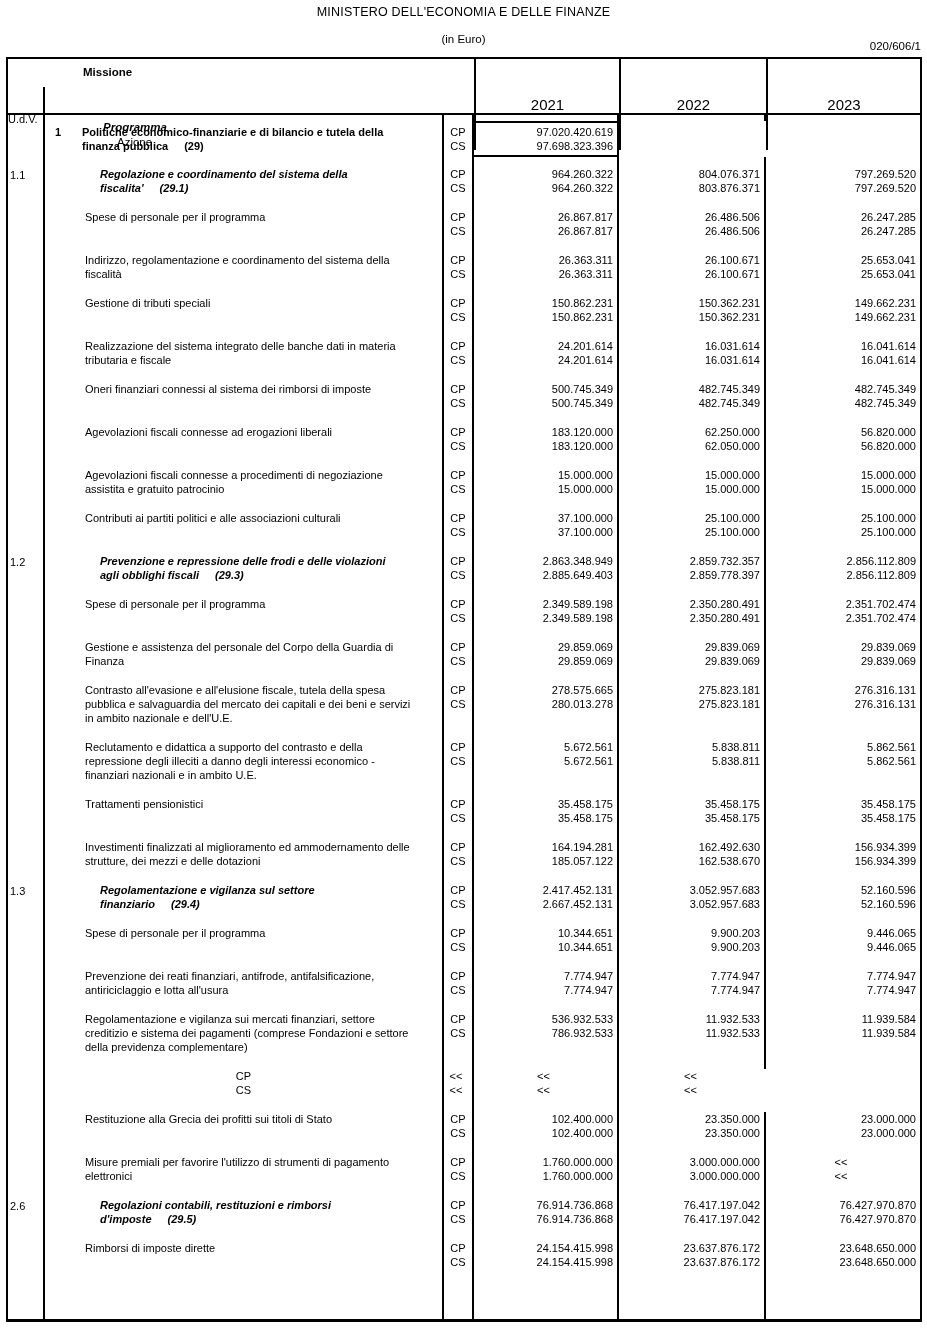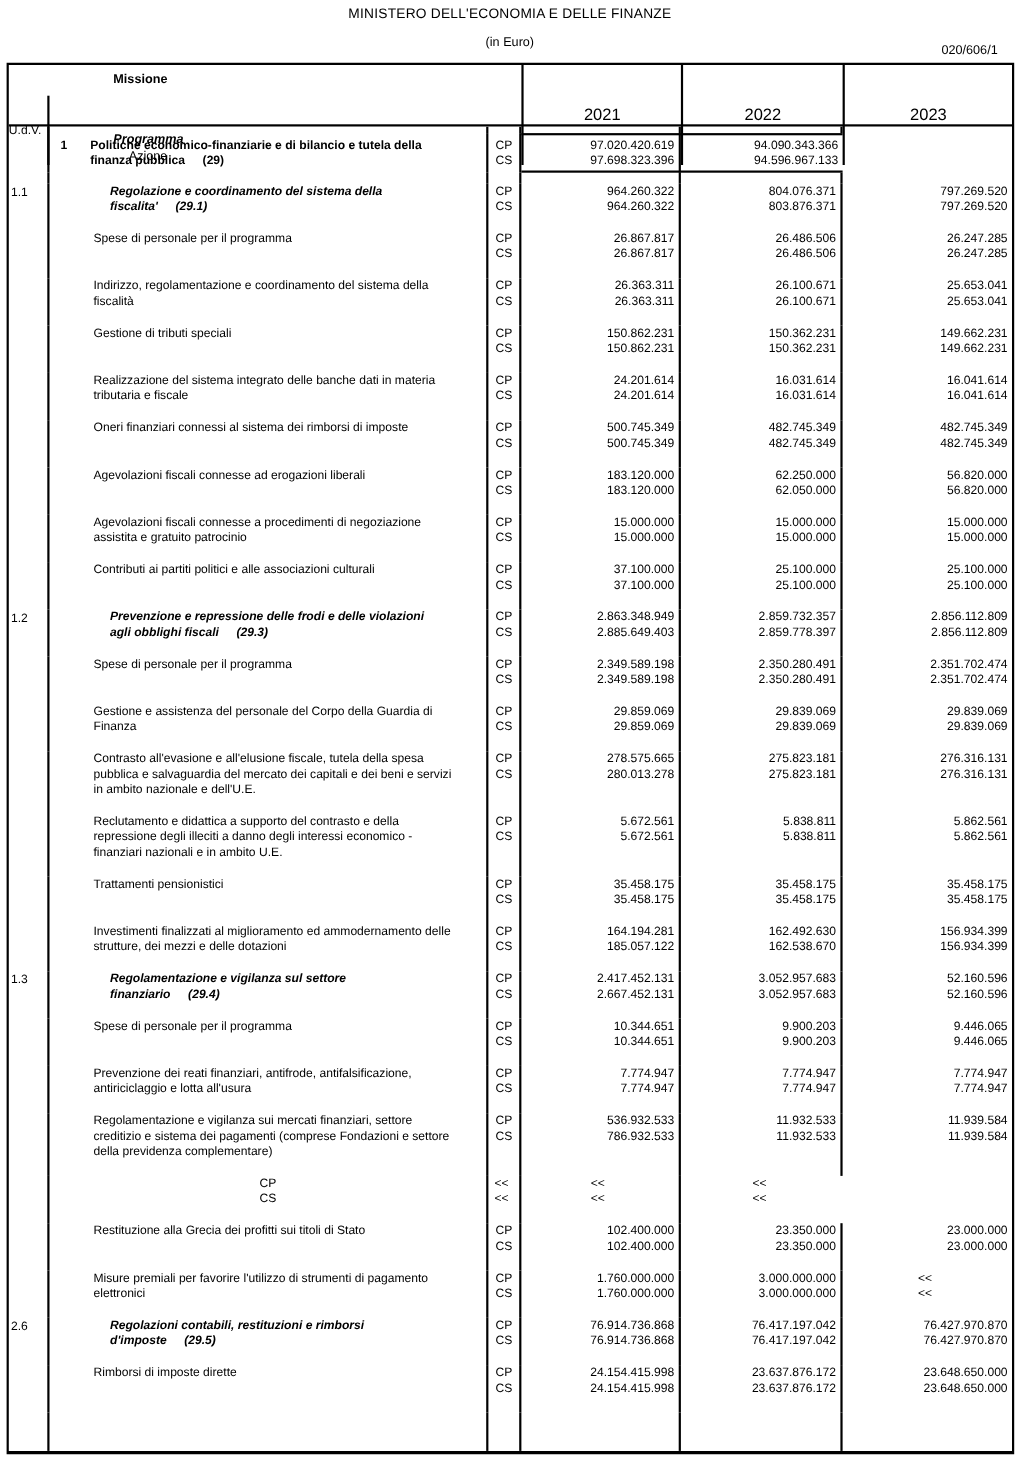--- a/index.html
+++ b/index.html
@@ -3,34 +3,34 @@
 <meta charset="utf-8">
 <style>
   html,body{margin:0;padding:0;background:#fff;}
   .page{
     position:relative;width:927px;height:1331px;background:#ffffff;
     font-family:"Liberation Sans","DejaVu Sans",sans-serif;color:#000;overflow:hidden;
   }
   .doc-title{position:absolute;top:5px;left:0;width:100%;text-align:center;
     font-size:12.5px;letter-spacing:.2px;}
   .euro-note{position:absolute;top:33px;left:0;width:100%;text-align:center;font-size:11.5px;}
-  .code-ref{position:absolute;top:40px;right:20px;font-size:11.5px;}
+  .code-ref{position:absolute;top:40px;right:6px;font-size:11.5px;}
 
   .btable{position:absolute;left:6px;top:57px;width:916px;height:1265px;
     border:2px solid #000;border-bottom-width:3px;box-sizing:border-box;
     display:flex;flex-direction:column;}
 
   
   .thead{display:grid;grid-template-columns:37px 431px 145px 147px 1fr;
     height:54px;border-bottom:2px solid #000;flex:none;}
   .hc{border-right:2px solid #000;box-sizing:border-box;}
   .hc.h-last{border-right:none;}
   .h-udv{display:flex;align-items:center;font-size:11px;padding-left:0;margin-top:28px;}
   .h-desc{font-size:11.5px;padding-top:6px;line-height:15px;}
-  .h-missione{font-weight:bold;padding-left:38px;margin-left:20px;}
+  .h-missione{font-weight:bold;padding-left:38px;}
   .h-programma{font-weight:bold;font-style:italic;padding-left:58px;margin-top:40px;}
   .h-azione{padding-left:72px;}
   .h-year{display:flex;align-items:center;justify-content:center;font-size:15px;}
 
   
   .tbody{flex:1;display:flex;flex-direction:column;overflow:hidden;}
   .row{display:grid;grid-template-columns:37px 399px 30px 145px 147px 1fr;flex:none;}
   .cell{border-right:2px solid #000;box-sizing:border-box;font-size:11px;line-height:14px;
     padding-bottom:15px;}
   .cell.ylast{border-right:none;}
@@ -102,24 +102,20 @@
       </div>
     </div>
     <div class="cell c-cpcs">
       <div class="cp-label">CP</div>
       <div class="cs-label">CS</div>
     </div>
     <div class="cell c-y y2">
       <div class="v v-cp">97.020.420.619</div>
       <div class="v v-cs">97.698.323.396</div>
     </div>
-    <div class="cell c-y y3 ylast">
-      <div class="v v-cp">94.090.343.366</div>
-      <div class="v v-cs">94.596.967.133</div>
-    </div>
   </div>
         <div class="row spacer sp-mid">
           <div class="cell c-udv"></div>
           <div class="cell c-desc"></div>
           <div class="cell c-cpcs"></div>
           <div class="cell c-y y1"></div>
           <div class="cell c-y y2"></div>
           <div class="cell c-y y3 ylast"></div>
         </div>
         <div class="row program">

